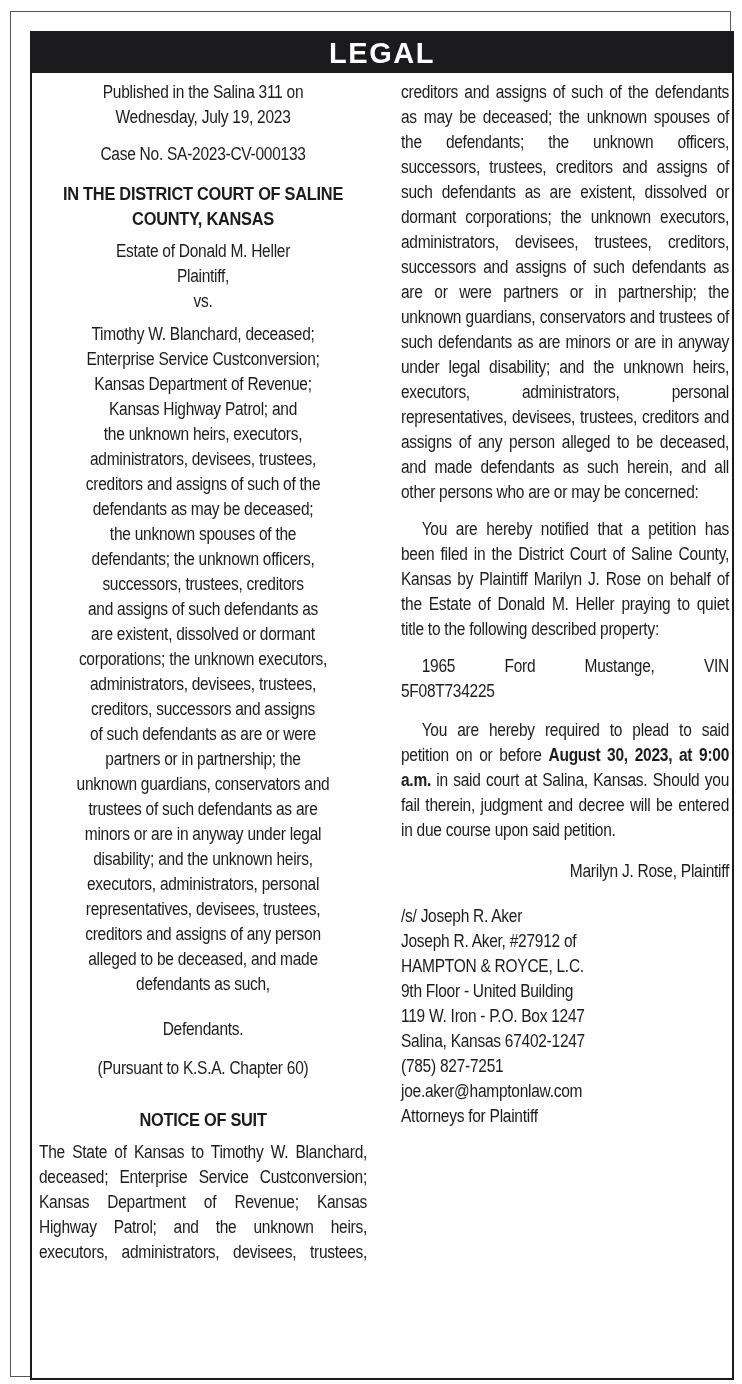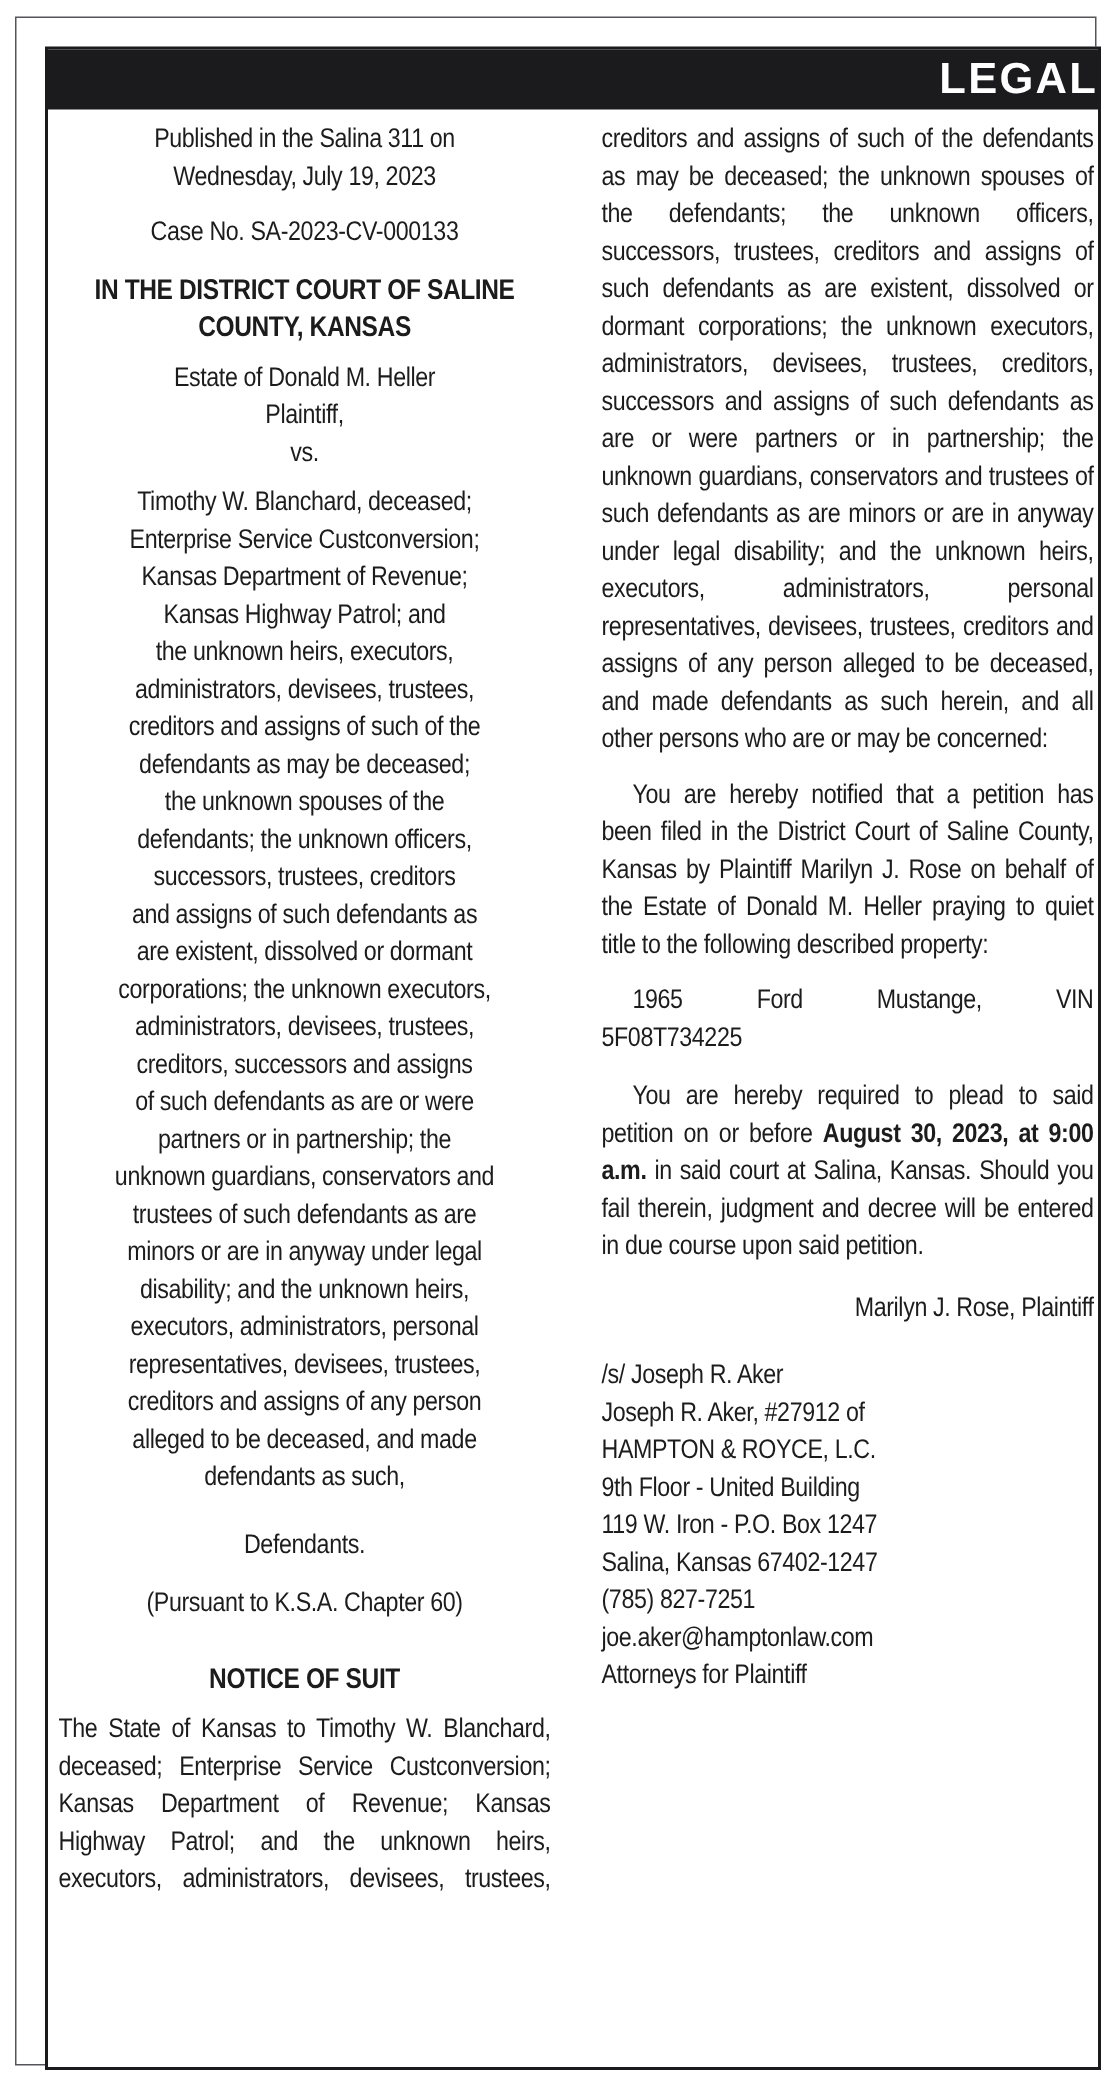--- a/index.html
+++ b/index.html
@@ -11,21 +11,21 @@
     position:absolute;left:10px;top:11px;width:719px;height:1364px;
     border:1px solid #55555a;background:#ffffff;
   }
   .content-box{
     position:absolute;left:19px;top:19px;width:704px;height:1349px;
     box-sizing:border-box;border:2px solid #1b1b1e;background:#ffffff;
   }
   .legal-bar{
     height:40px;background:#1b1b1e;color:#ffffff;
     font-size:29px;font-weight:bold;letter-spacing:1.5px;
-    text-align:right;line-height:40px;
+    text-align:center;line-height:40px;
   }
   .columns{position:relative;height:1303px;overflow:hidden;}
   .col{
     position:absolute;top:7px;width:381px;
     transform:scaleX(0.861);transform-origin:0 0;
     font-size:18px;line-height:25px;letter-spacing:-0.3px;
   }
   .col-left{left:7px;}
   .col-right{left:369px;}
   p{margin:0 0 12px 0;}

